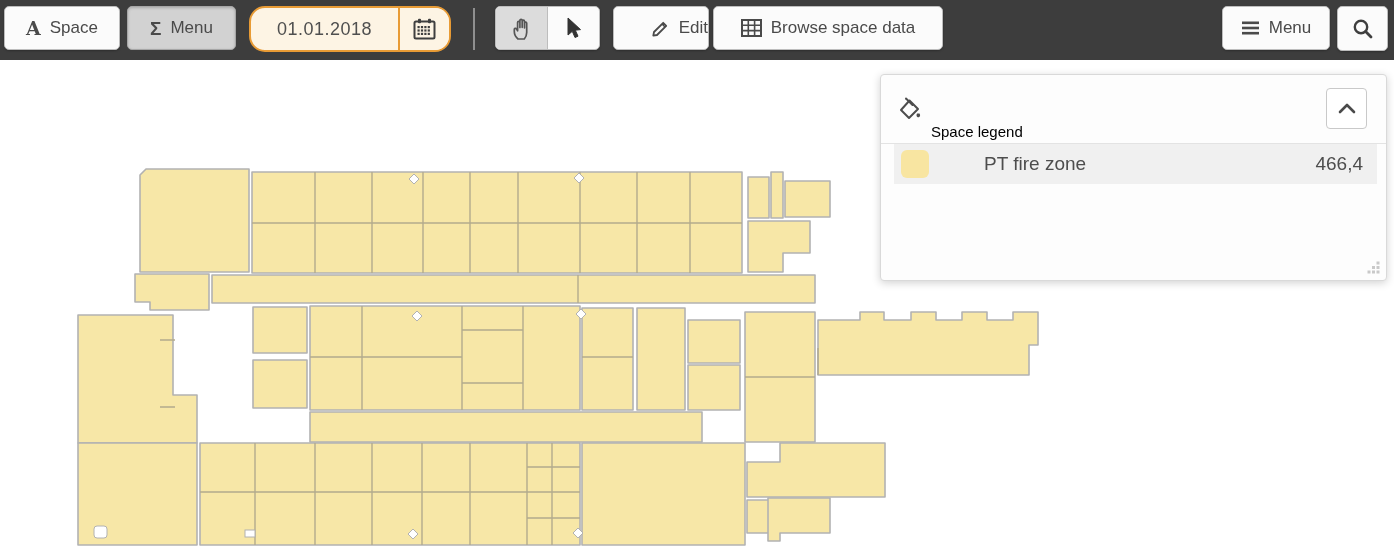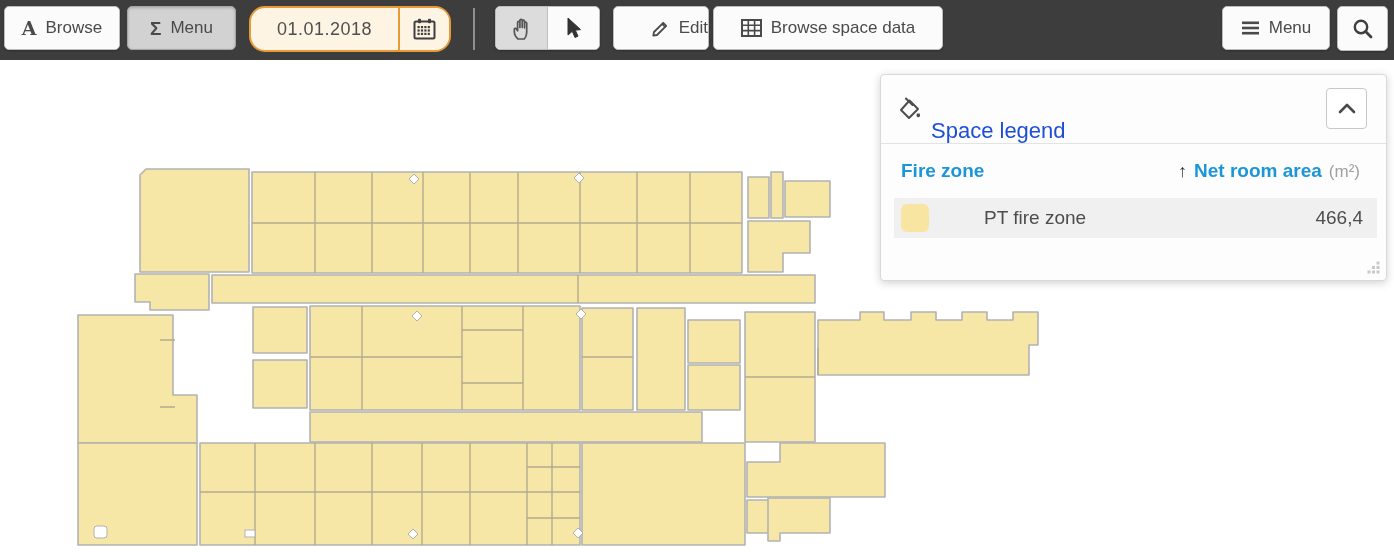--- a/index.html
+++ b/index.html
@@ -53,21 +53,21 @@
   
   .panel{
     position:absolute;left:880px;top:74px;width:507px;height:207px;box-sizing:border-box;
     background:#fdfdfd;border:1px solid #d9d9d9;border-radius:4px;
     box-shadow:0 2px 8px rgba(0,0,0,.18);
   }
   .panel-header{
     height:68px;display:flex;align-items:center;padding-left:16px;
     border-bottom:1px solid #e3e3e3;position:relative;
   }
-  .panel-title{font-size:22px;color:#1d4ed8;margin-left:9px;margin-top:44px;}
+  .panel-title{font-size:15px;color:#000000;margin-left:9px;margin-top:44px;}
   .collapse-btn{
     position:absolute;right:19px;top:13px;width:41px;height:41px;box-sizing:border-box;
     border:1px solid #c9c9c9;border-radius:4px;background:#fff;
     display:flex;align-items:center;justify-content:center;cursor:pointer;
   }
   .lg-head{
     height:54px;display:flex;align-items:center;padding:0 26px 0 20px;
   }
   .lg-col-name{color:var(--legend-blue,#1b96d6);font-weight:bold;font-size:19px;}
   .lg-col-right{margin-left:auto;display:flex;align-items:baseline;gap:7px;}
@@ -83,21 +83,21 @@
   .lg-row-value{margin-left:auto;font-size:19px;color:#4d4d4d;}
   .resize-grip{position:absolute;right:6px;bottom:6px;cursor:nwse-resize;}
 </style>
 </head>
 <body>
 
 <div class="toolbar">
 
   <div class="tb-btn" style="left:4px;width:116px;">
     <span class="glyph serifA">A</span>
-    <span>Browse</span>
+    <span>Space</span>
   </div>
 
   <div class="tb-btn pressed" style="left:127px;width:109px;">
     <span class="glyph sigma">Σ</span>
     <span>Menu</span>
   </div>
 
   <div class="date-group">
     <div class="date-value" role="textbox">01.01.2018</div>
     <div class="date-sep"></div>
@@ -237,28 +237,20 @@
         <path d="M22.5 16.5 c1.3 2 .2 3.8 -1.2 3.8 c-1.4 0 -2.5 -1.8 -1.2 -3.8 Z" fill="#4d4d4d"></path>
       </svg>
       <span class="panel-title">Space legend</span>
       <div class="collapse-btn">
         <svg width="18" height="11" viewBox="0 0 18 11">
           <path d="M2 9 L9 2 L16 9" fill="none" stroke="#4a4a4a" stroke-width="2.6" stroke-linecap="round" stroke-linejoin="round"></path>
         </svg>
       </div>
     </div>
 
-    <div class="lg-head">
-      <span class="lg-col-name">Fire zone</span>
-      <span class="lg-col-right">
-        <span class="lg-sort">↑</span>
-        <span class="lg-col-value">Net room area</span>
-        <span class="lg-col-unit">(m²)</span>
-      </span>
-    </div>
 
     <div class="lg-row">
       <span class="lg-swatch"></span>
       <span class="lg-row-name">PT fire zone</span>
       <span class="lg-row-value">466,4</span>
     </div>
 
     <svg class="resize-grip" width="13" height="13" viewBox="0 0 13 13">
       <g fill="#c9c9c9">
         <rect x="9.5" y="0.5" width="3" height="3"></rect>

